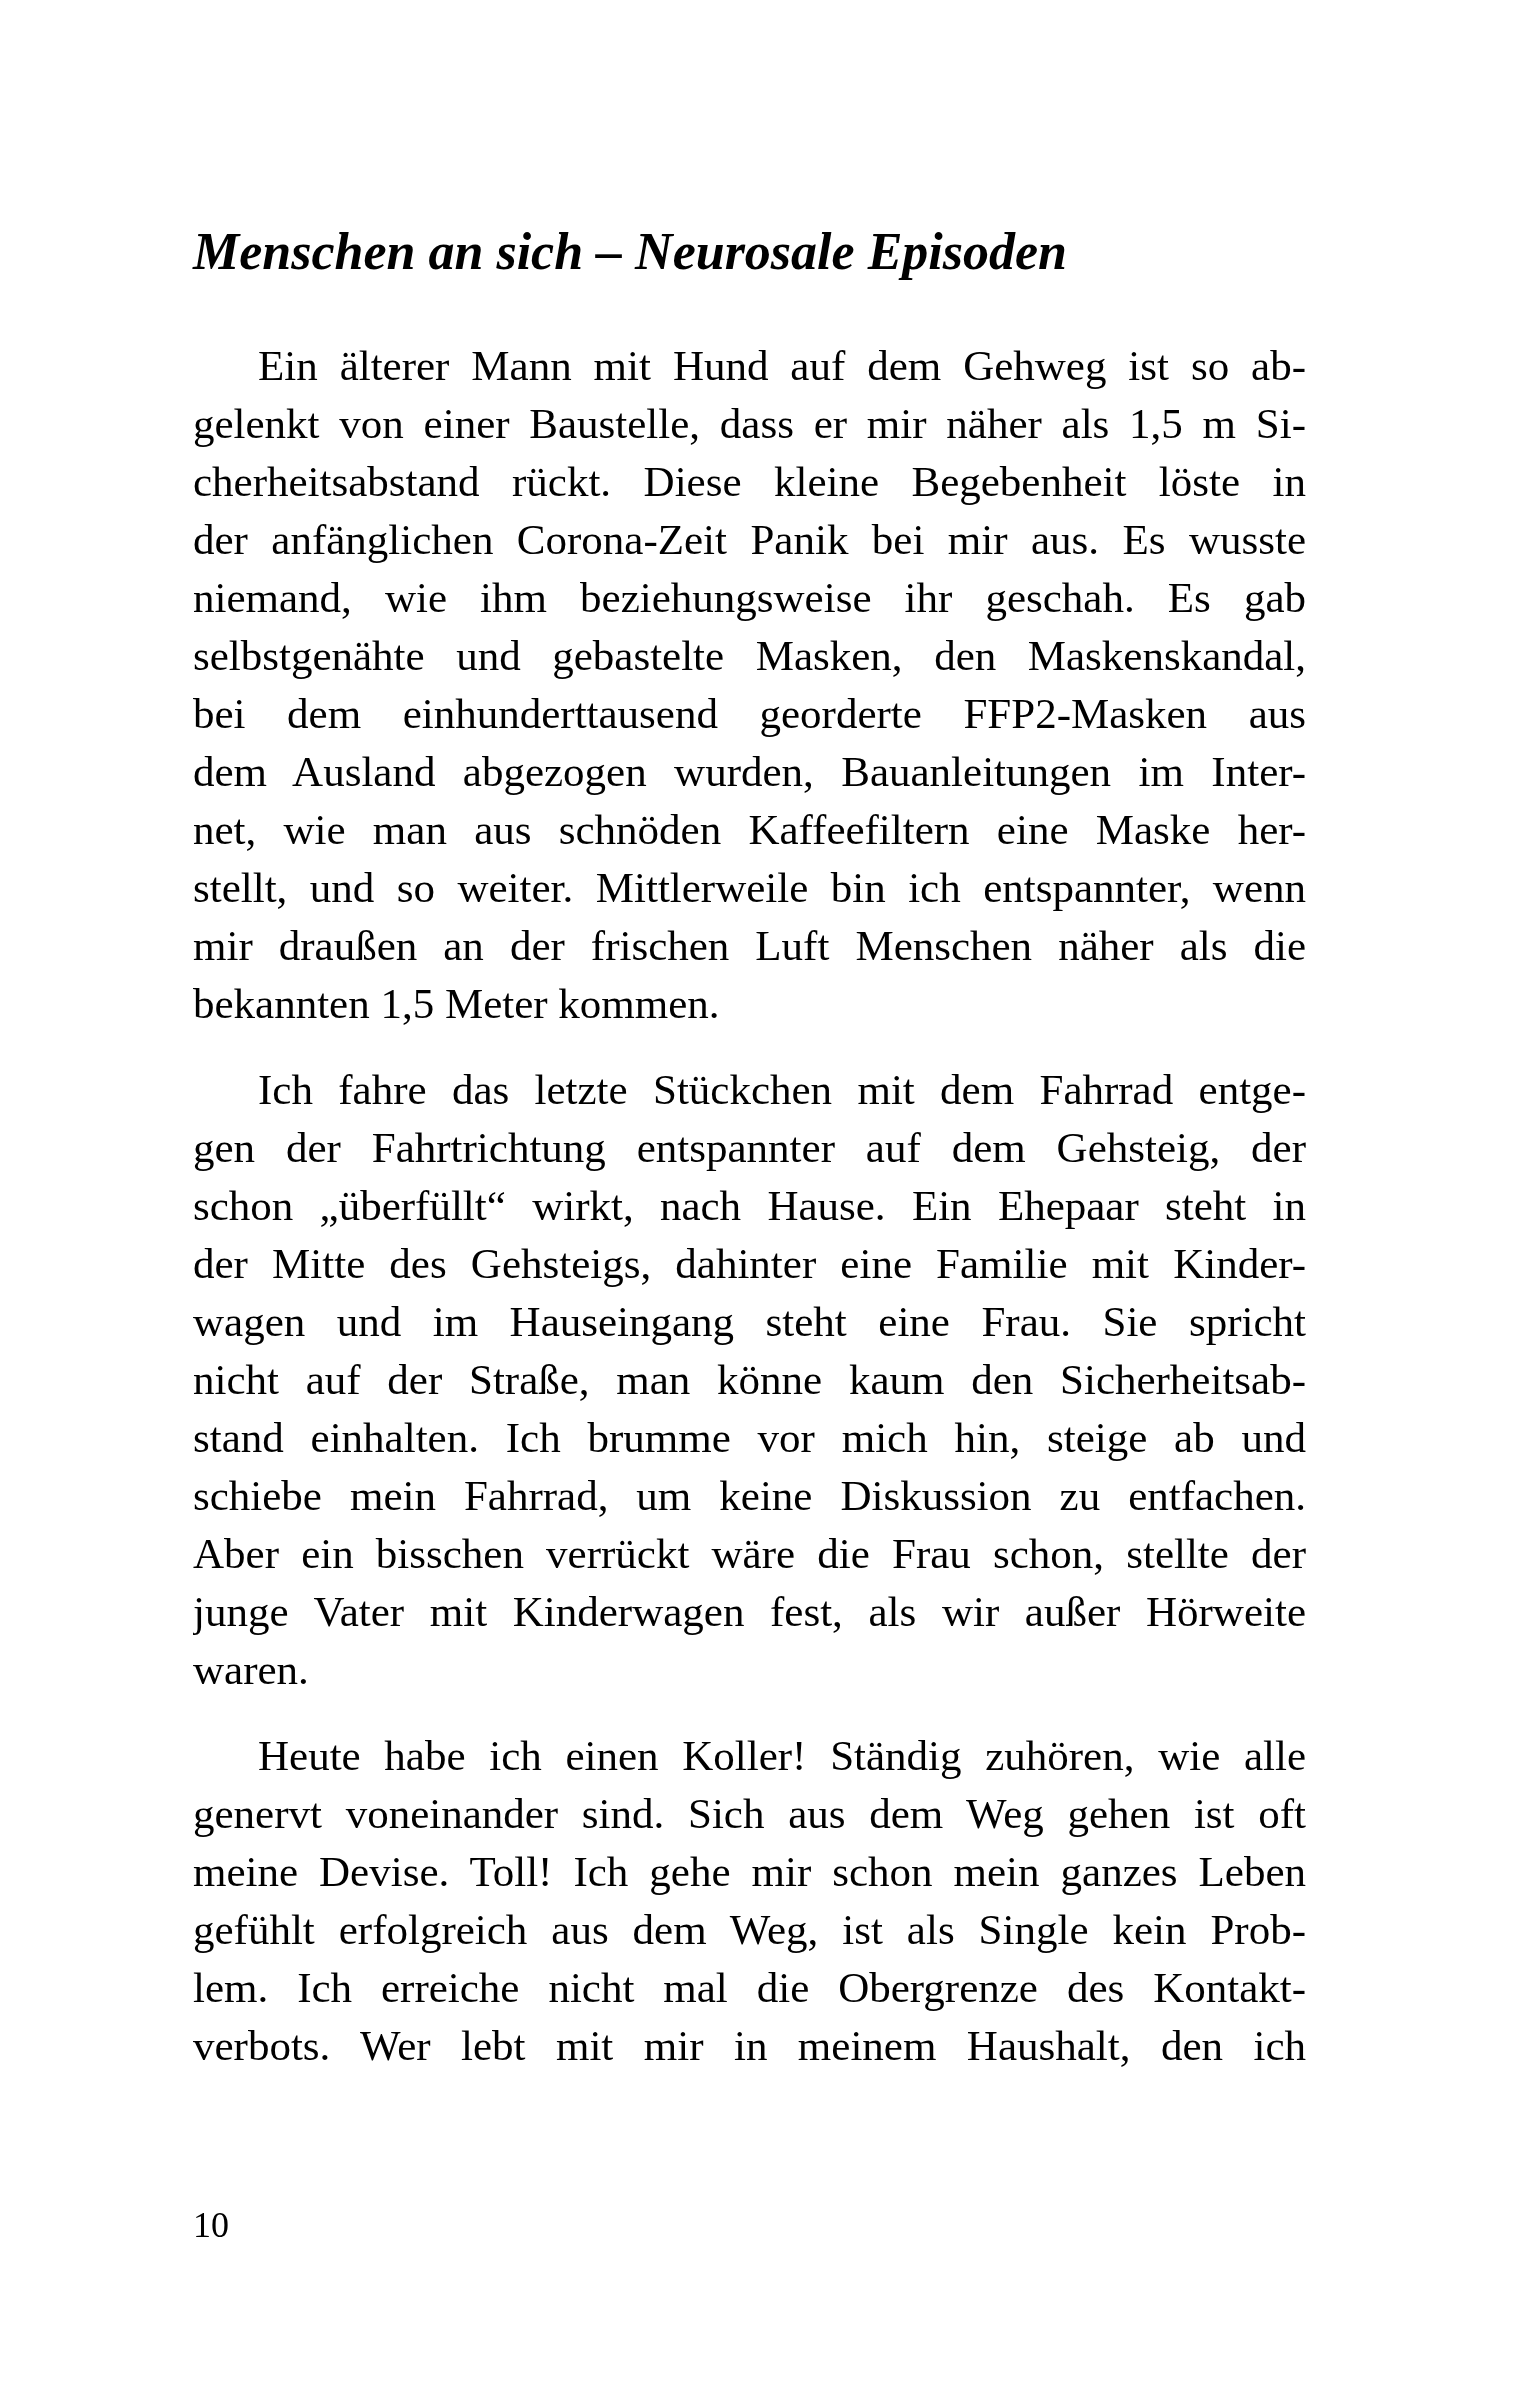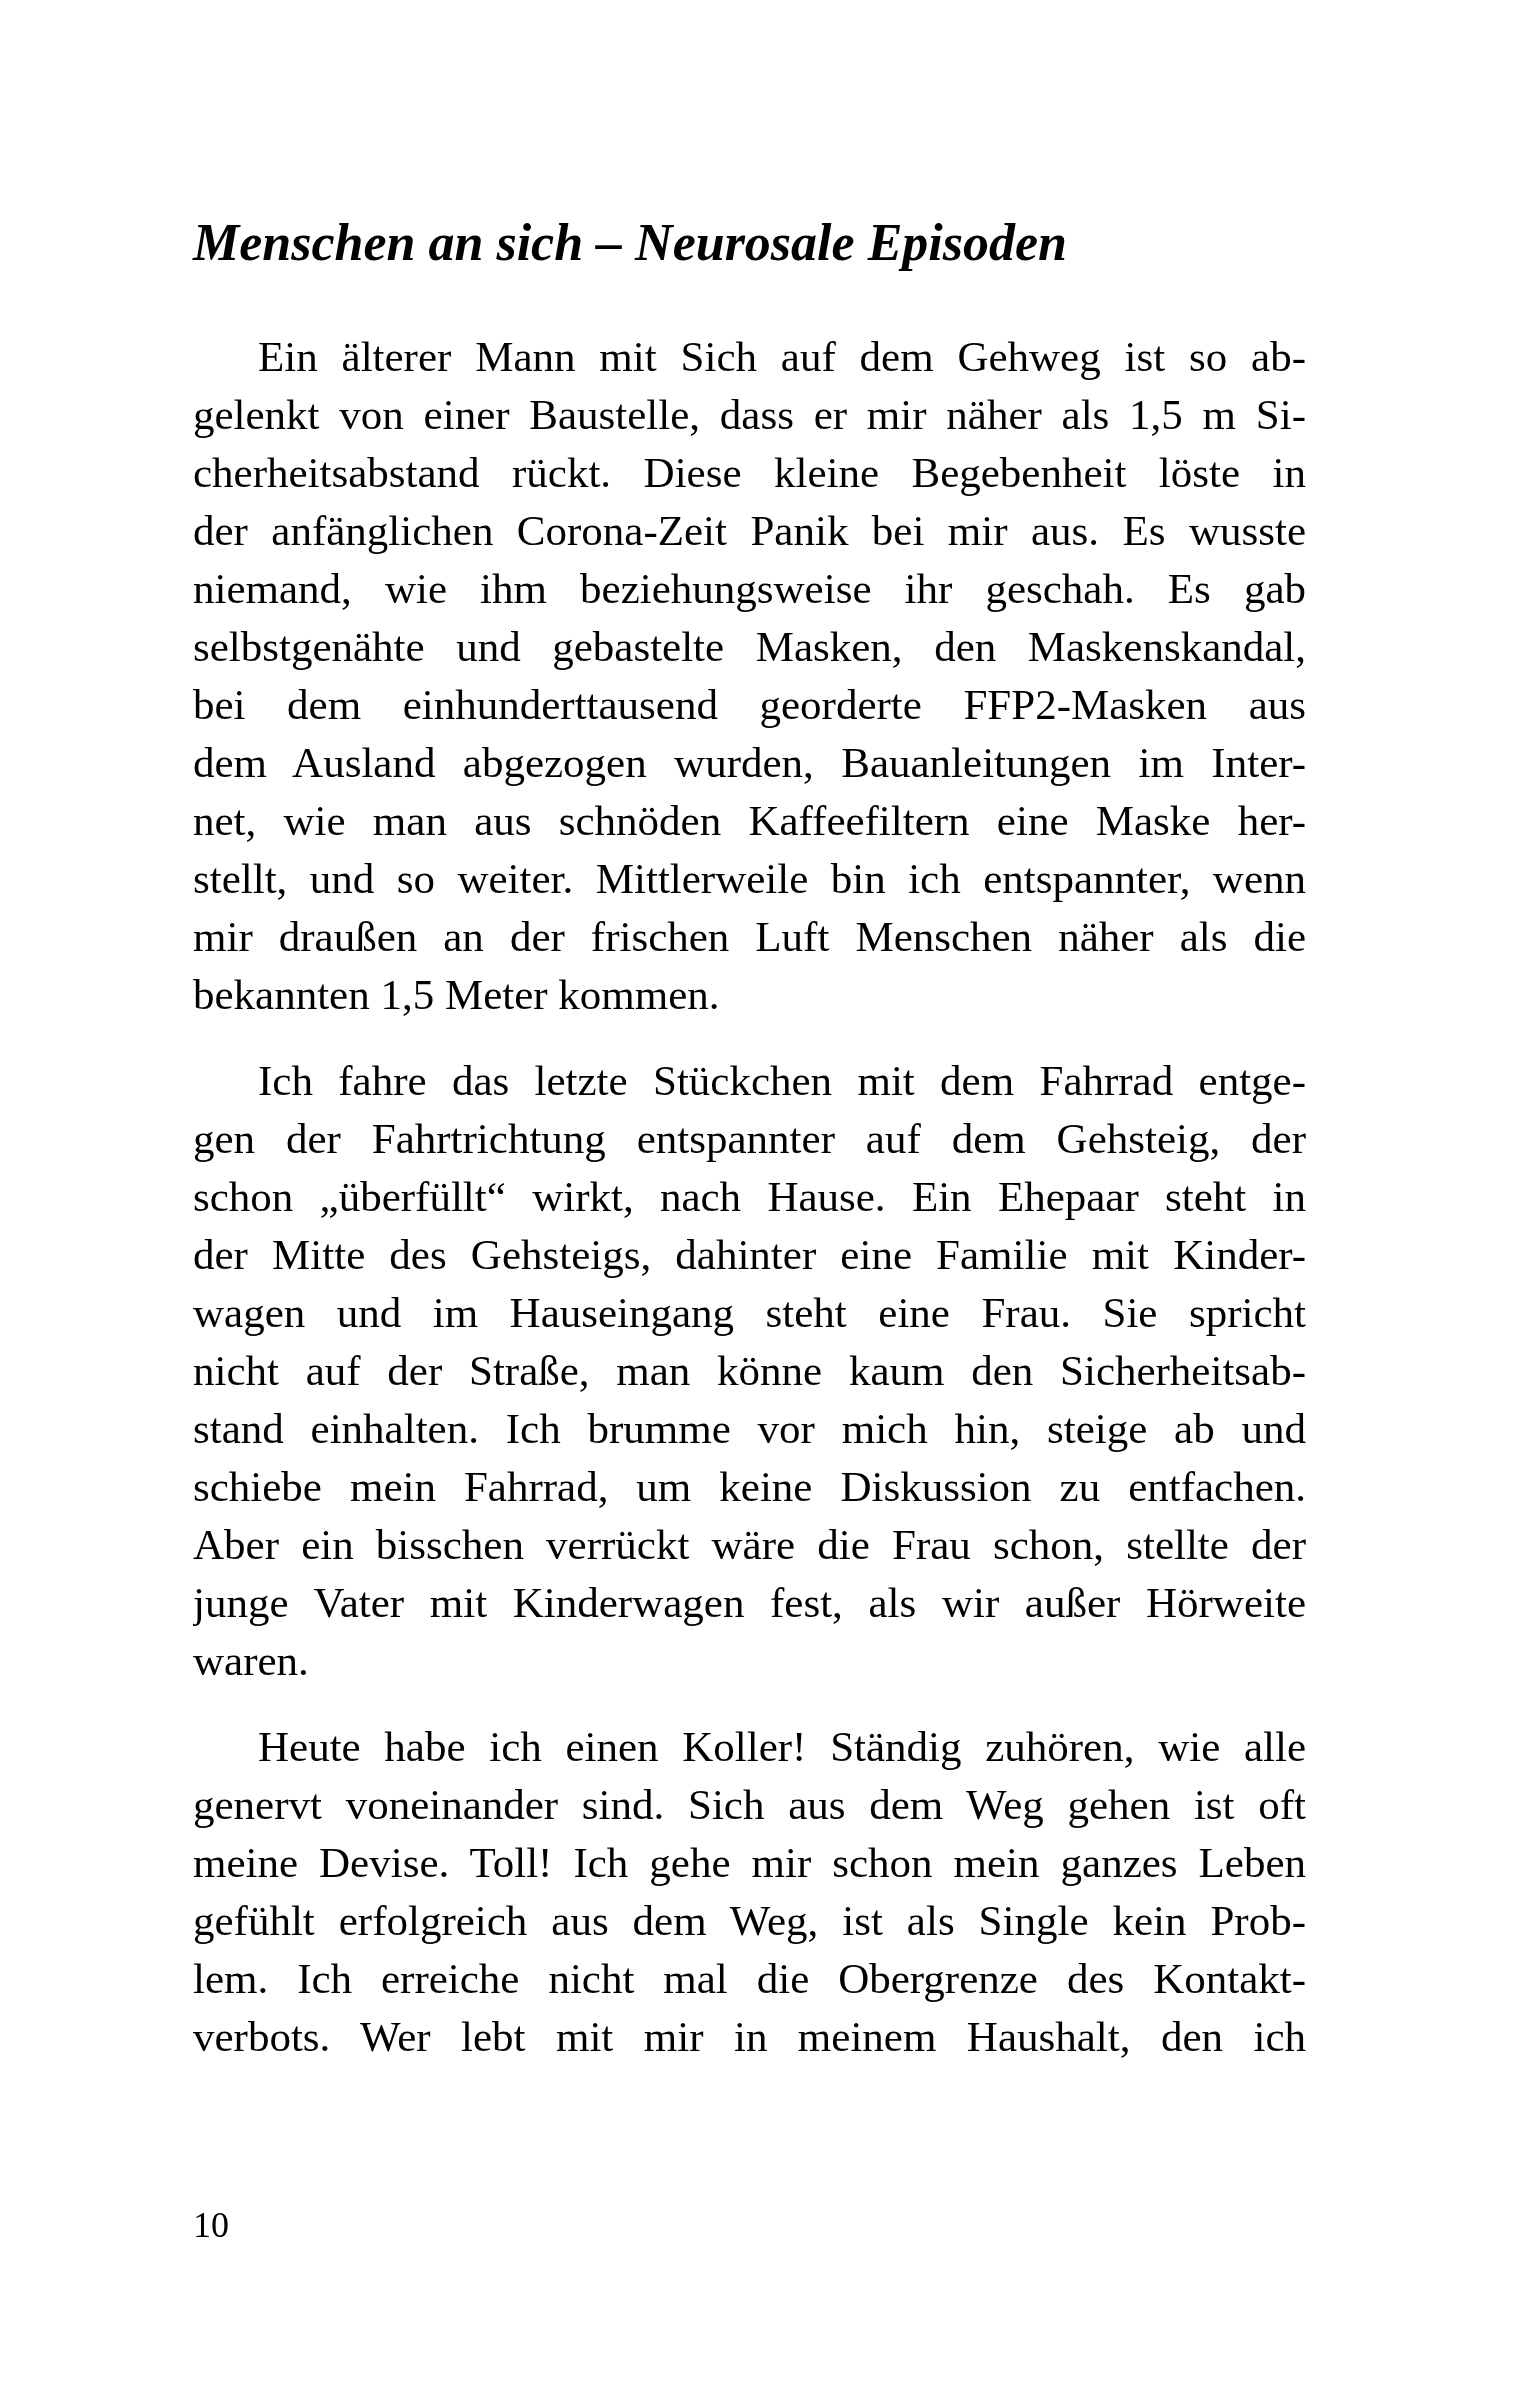--- a/index.html
+++ b/index.html
@@ -12,21 +12,21 @@
     width: 1517px;
     height: 2401px;
     background: #ffffff;
     color: #000000;
     font-family: "Liberation Serif", serif;
     overflow: hidden;
   }
   .content {
     position: absolute;
     left: 193px;
-    top: 213px;
+    top: 222px;
     width: 1113px;
   }
   .heading {
     margin: 0 0 55px 0;
     font-size: 52px;
     line-height: 60px;
     font-weight: bold;
     font-style: italic;
     white-space: nowrap;
   }
@@ -59,21 +59,21 @@
   }
 </style>
 </head>
 <body>
 
 <div class="page">
   <div class="content">
     <h1 class="heading">Menschen an sich – Neurosale Episoden</h1>
     <div id="paragraphs">
         <div class="para">
-          <div class="line first">Ein älterer Mann mit Sich auf dem Gehweg ist so ab-</div>
+          <div class="line first">Ein älterer Mann mit Hund auf dem Gehweg ist so ab-</div>
           <div class="line">gelenkt von einer Baustelle, dass er mir näher als 1,5 m Si-</div>
           <div class="line">cherheitsabstand rückt. Diese kleine Begebenheit löste in</div>
           <div class="line">der anfänglichen Corona-Zeit Panik bei mir aus. Es wusste</div>
           <div class="line">niemand, wie ihm beziehungsweise ihr geschah. Es gab</div>
           <div class="line">selbstgenähte und gebastelte Masken, den Maskenskandal,</div>
           <div class="line">bei dem einhunderttausend georderte FFP2-Masken aus</div>
           <div class="line">dem Ausland abgezogen wurden, Bauanleitungen im Inter-</div>
           <div class="line">net, wie man aus schnöden Kaffeefiltern eine Maske her-</div>
           <div class="line">stellt, und so weiter. Mittlerweile bin ich entspannter, wenn</div>
           <div class="line">mir draußen an der frischen Luft Menschen näher als die</div>

